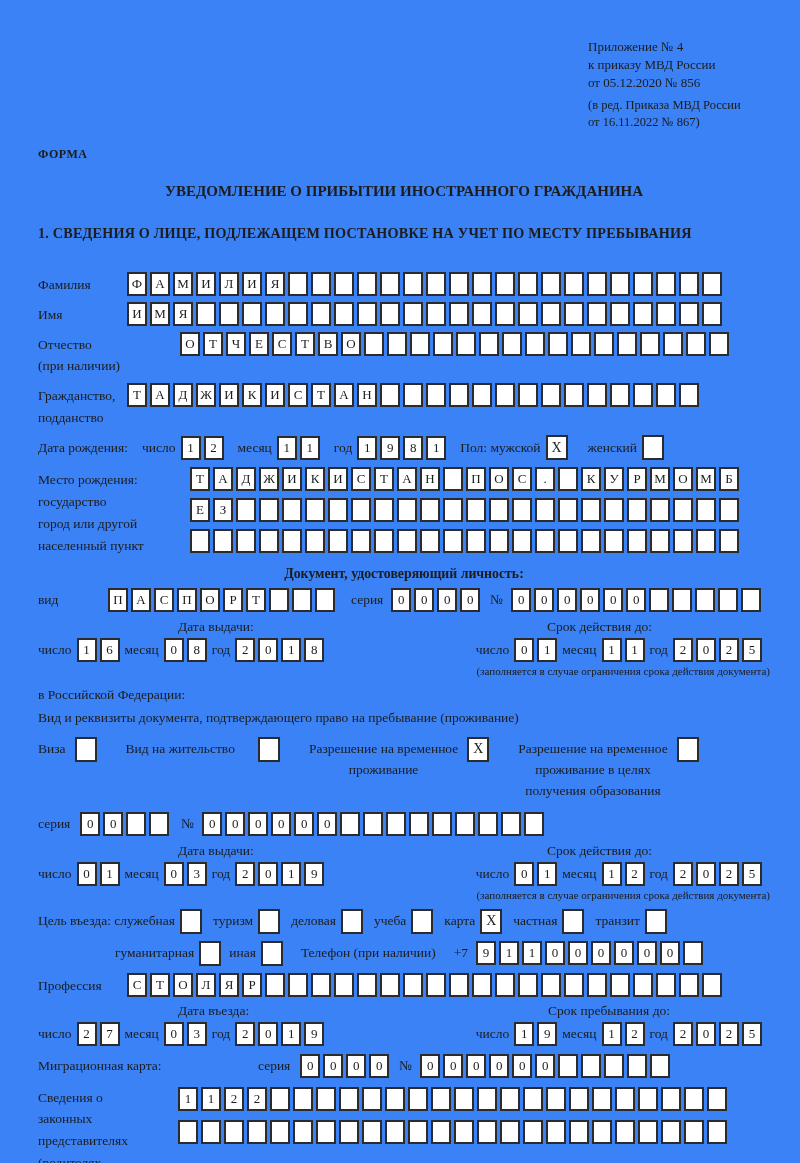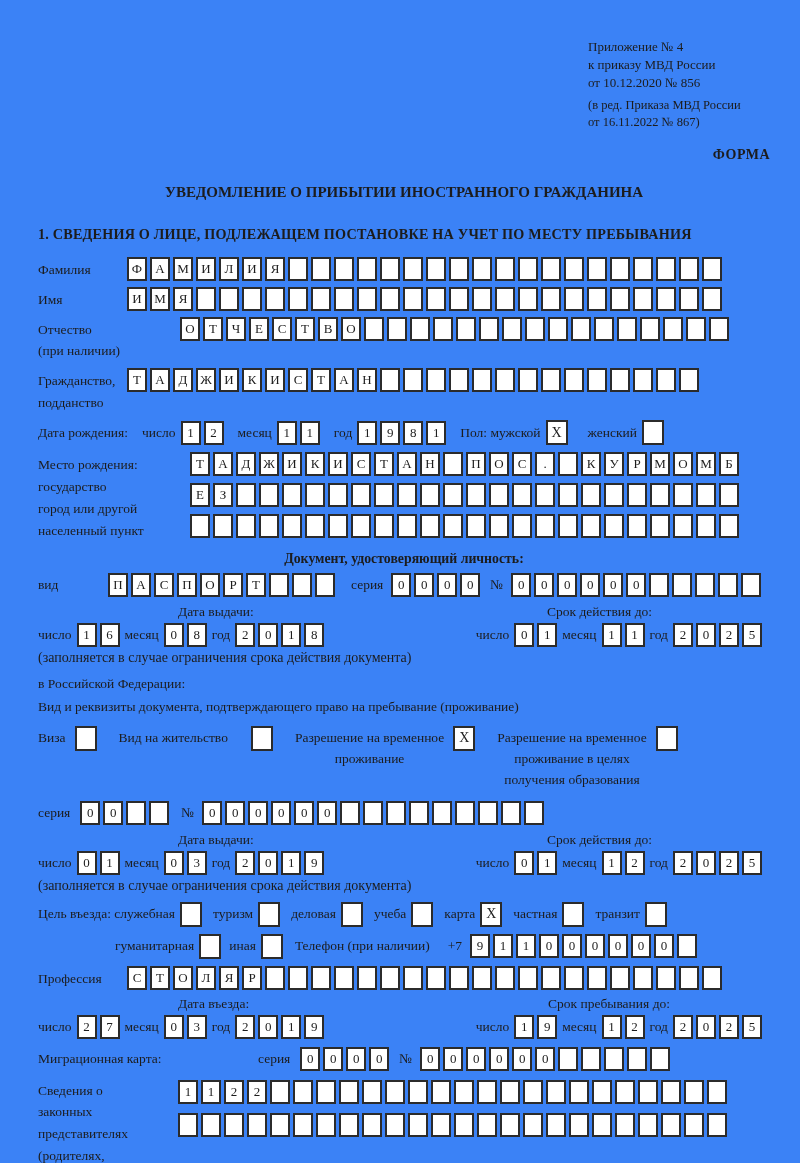--- a/index.html
+++ b/index.html
@@ -4,21 +4,21 @@
 <style>
   html,body { margin:0; padding:0; background:#ffffff; }
   .page {
     width:800px; height:1163px; background:#3b82f6; color:#1c1c1c;
     font-family:"Liberation Serif","DejaVu Serif",serif;
     box-sizing:border-box; padding:38px 30px 10px 38px;
     position:relative; overflow:hidden;
   }
   .appendix { margin-left:550px; width:185px; font-size:13px; line-height:1.4; }
   .appendix-note { margin-top:4px; font-size:12.5px; line-height:1.38; }
-  .forma { text-align:right; font-weight:bold; font-size:14px; margin-top:16px; letter-spacing:.5px; }
+  .forma { font-weight:bold; font-size:12px; margin-top:16px; letter-spacing:.5px; }
   .title { text-align:center; font-weight:bold; font-size:15px; line-height:1.5; margin-top:18px; }
   .blank { display:inline-block; width:55px; border-bottom:2px solid #3a3a3a; margin-left:14px; }
   .sec-head { font-weight:bold; font-size:14.2px; margin-top:22px; white-space:nowrap; letter-spacing:.2px; }
 
   .frow { display:flex; align-items:flex-start; margin-bottom:6px; font-size:13.5px; }
   .flabel { flex:0 0 auto; white-space:pre-line; line-height:1.62; padding-top:2px; }
   .lw1 { width:89px; }
   .lw2 { width:142px; }
   .lw3 { width:152px; }
   .lw4 { width:70px; }
@@ -39,44 +39,44 @@
   }
 
   .center-head { text-align:center; font-weight:bold; font-size:13.8px; margin:2px 0 6px; }
 
   .date-heads { display:flex; font-size:13.5px; margin-bottom:3px; }
   .date-heads .h1 { margin-left:140px; }
   .date-heads .h2 { margin-left:auto; margin-right:118px; }
   .dline { display:flex; align-items:center; font-size:13.5px; margin-bottom:3px; }
   .dg { display:flex; align-items:center; gap:5px; }
   .dg.right { margin-left:auto; margin-right:8px; }
-  .note { font-size:14px; text-align:left; margin:0 0 8px; }
+  .note { font-size:11px; text-align:right; margin:0 0 8px; }
 
   .intro { font-size:13.5px; line-height:1.55; margin-top:2px; }
   .cbrow { display:flex; align-items:flex-start; font-size:13.5px; margin-top:8px; }
-  .cbitem { display:flex; align-items:flex-start; gap:9px; margin-right:22px; }
+  .cbitem { display:flex; align-items:flex-start; gap:9px; margin-right:29px; }
   .cbitem .olabel { white-space:pre-line; line-height:1.55; padding-top:2px; }
   .cbitem.ctr .olabel { text-align:center; }
 
   .inlinerow { display:flex; align-items:center; font-size:13.5px; margin-bottom:7px; flex-wrap:nowrap; }
   .pair { display:flex; align-items:center; gap:5px; margin-right:14px; }
   .indent { margin-left:77px; }
-  .mt14 { margin-top:14px; }
+  .mt14 { margin-top:30px; }
   .mt10 { margin-top:4px; }
   .gap60 { margin-left:60px; }
 </style>
 </head>
 <body>
 
 <div class="page">
 
   <div class="appendix">
     <div>Приложение № 4</div>
     <div>к приказу МВД России</div>
-    <div>от 10.12.2020 № 856</div>
+    <div>от 05.12.2020 № 856</div>
     <div class="appendix-note">
       <div>(в ред. Приказа МВД России</div>
       <div>от 16.11.2022 № 867)</div>
     </div>
   </div>
 
   <div class="forma">ФОРМА</div>
 
   <div class="title">
     <div>УВЕДОМЛЕНИЕ О ПРИБЫТИИ ИНОСТРАННОГО ГРАЖДАНИНА</div>
@@ -546,21 +546,21 @@
         <span>транзит</span>
         <span class="cb"></span>
       </span>
   </div>
 
   <div class="inlinerow">
     <span class="pair indent" style="margin-right:8px">
         <span>гуманитарная</span>
         <span class="cb"></span>
       </span>
-    <span class="pair" style="margin-right:12px">
+    <span class="pair" style="margin-right:18px">
         <span>иная</span>
         <span class="cb"></span>
       </span>
     <span style="margin-right:18px">Телефон (при наличии)</span>
     <span style="margin-right:8px">+7</span>
     <span class="cells">
         <span class="cell">9</span>
         <span class="cell">1</span>
         <span class="cell">1</span>
         <span class="cell">0</span>

